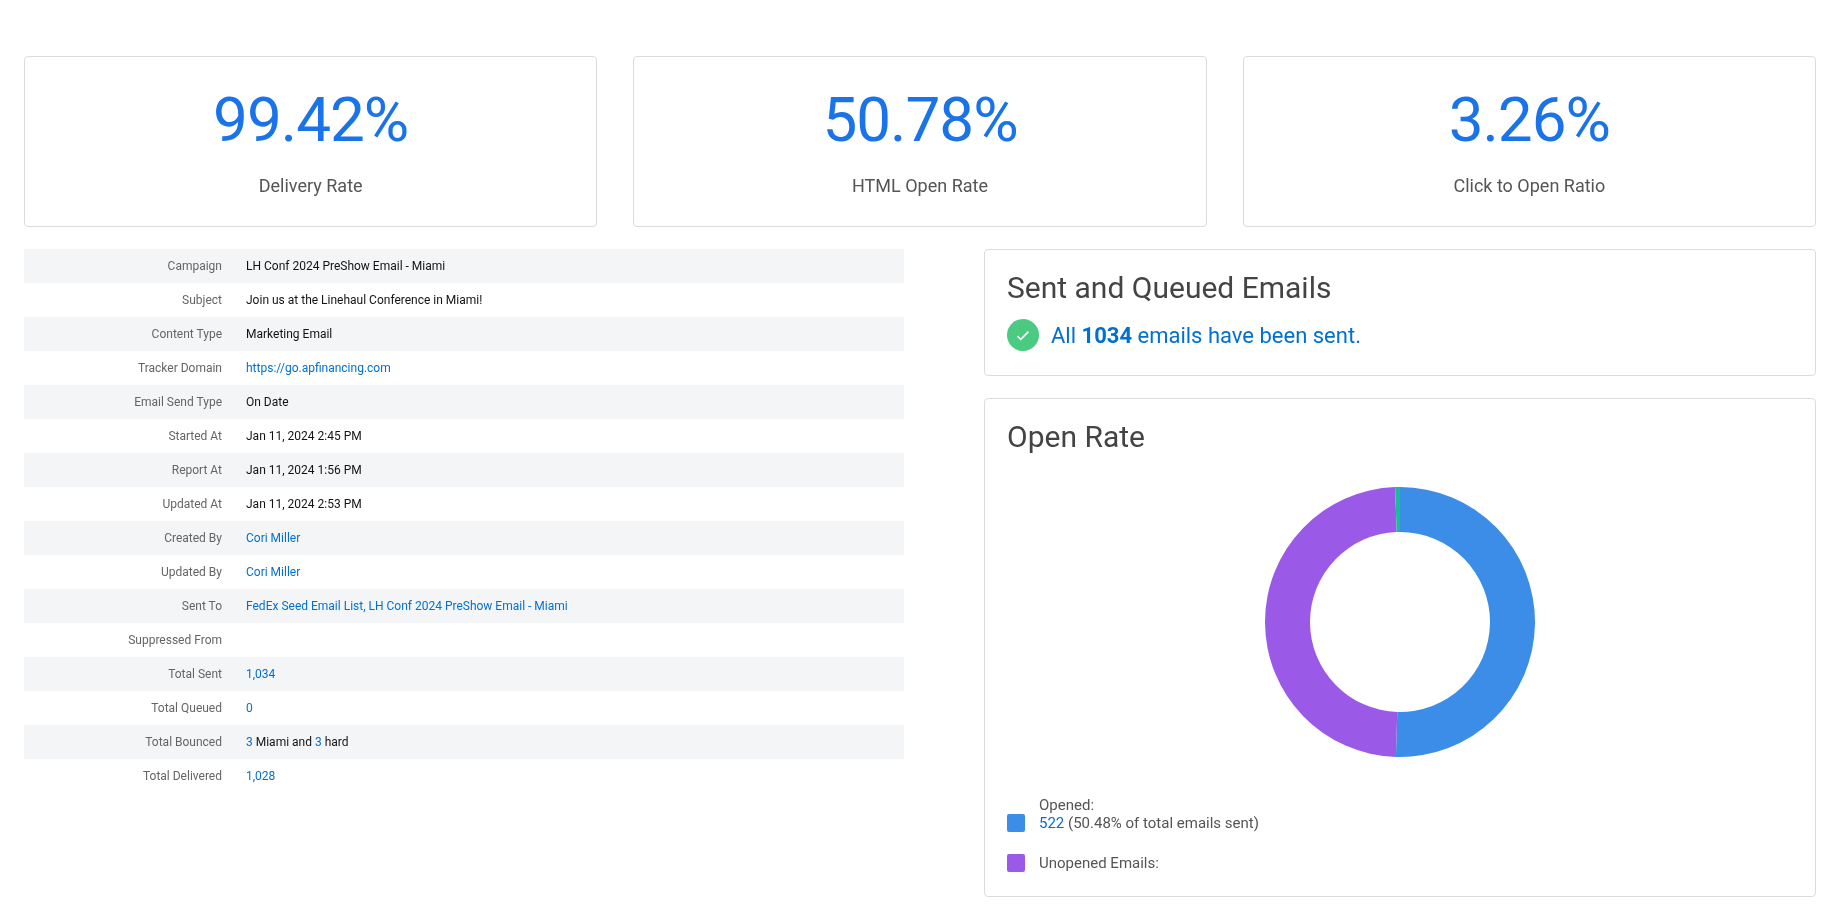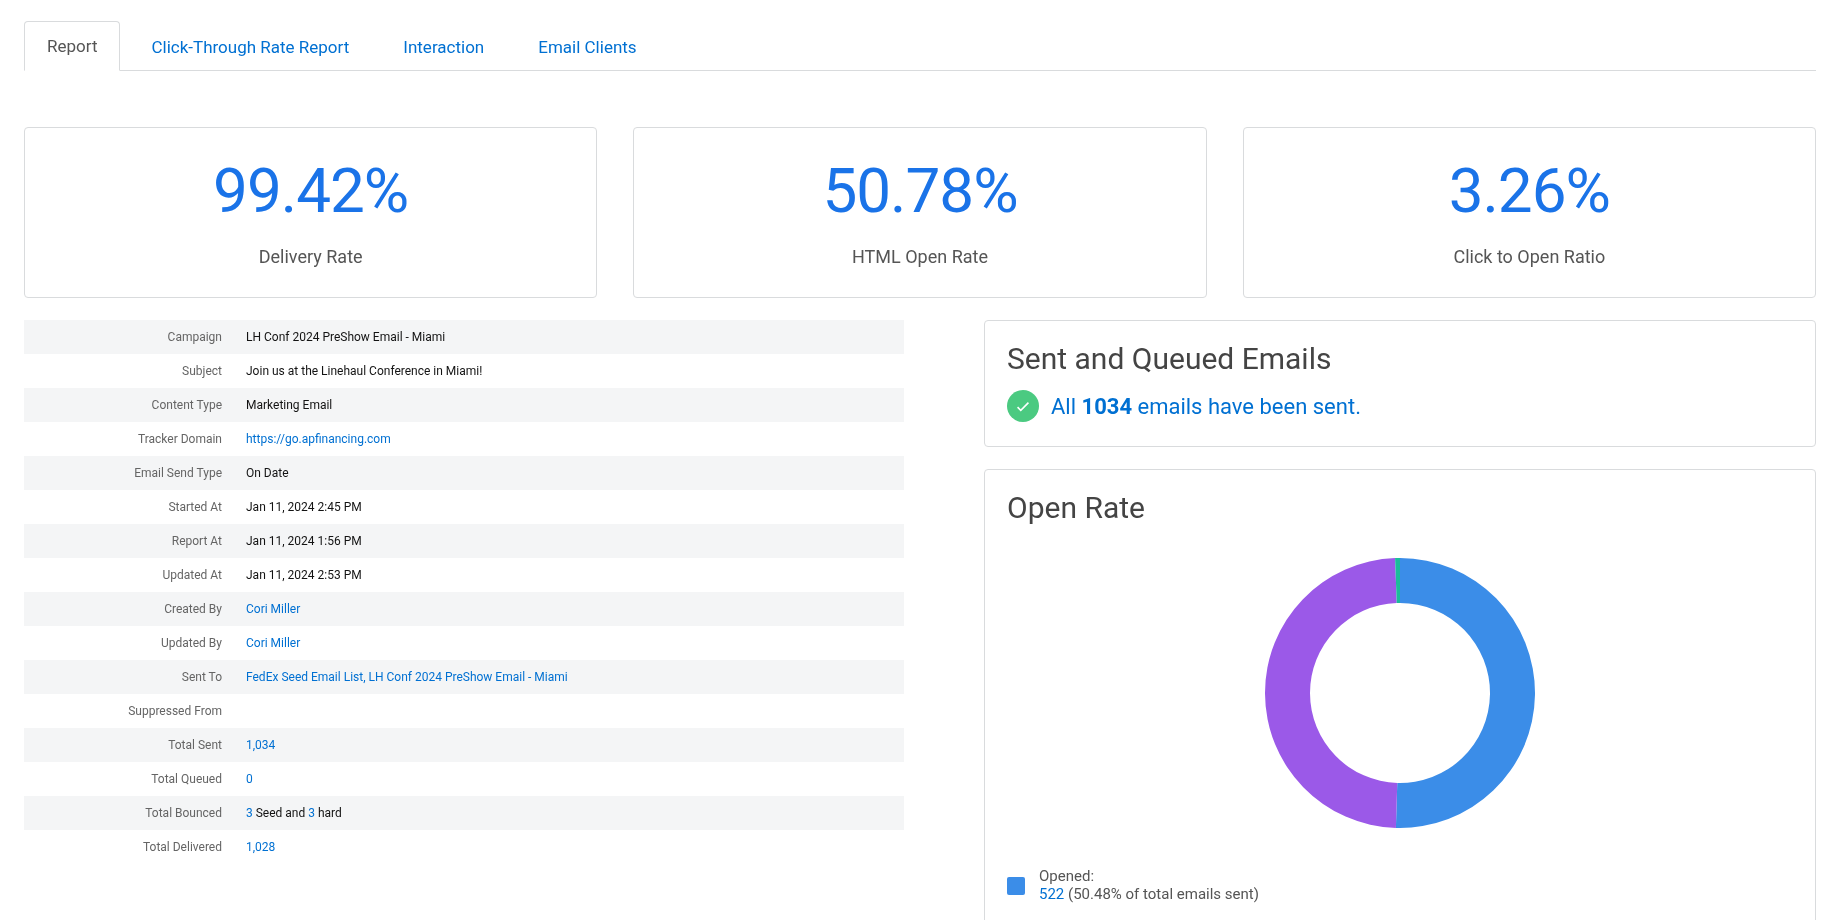--- a/index.html
+++ b/index.html
@@ -77,37 +77,31 @@
     background: #4bca81; display: inline-flex;
     align-items: center; justify-content: center;
   }
   .check-badge svg { width: 18px; height: 18px; fill: #fff; }
 
   
   .donut-wrap { display: flex; justify-content: center; margin: 18px 0 24px; }
   .donut { width: 300px; height: 300px; }
 
   .legend { display: flex; flex-direction: column; gap: 20px; font-size: 15px; color: #555; }
-  .legend-item { display: flex; gap: 14px; align-items: center; }
+  .legend-item { display: flex; gap: 14px; align-items: flex-end; }
   .swatch { width: 18px; height: 18px; border-radius: 2px; flex-shrink: 0; margin-top: 2px; }
   .legend-line1 { color: #555; }
   .legend-line2 { color: #555; }
   .legend-num { color: #0070d2; }
 </style>
 </head>
 <body>
 
 <div class="page">
 
-  <div class="tabs">
-    <div class="tab active">Report</div>
-    <div class="tab">Click-Through Rate Report</div>
-    <div class="tab">Interaction</div>
-    <div class="tab">Email Clients</div>
-  </div>
 
   <div class="metrics">
     <div class="metric-card">
       <div class="metric-value">99.42%</div>
       <div class="metric-label">Delivery Rate</div>
     </div>
     <div class="metric-card">
       <div class="metric-value">50.78%</div>
       <div class="metric-label">HTML Open Rate</div>
     </div>
@@ -173,21 +167,21 @@
           <td class="label">Total Sent</td>
           <td class="value"><span class="link">1,034</span></td>
         </tr>
         <tr>
           <td class="label">Total Queued</td>
           <td class="value"><span class="link">0</span></td>
         </tr>
         <tr>
           <td class="label">Total Bounced</td>
           <td class="value">
-            <span class="link">3</span><span> Seed and </span><span class="link">3</span><span> hard</span>
+            <span class="link">3</span><span> Miami and </span><span class="link">3</span><span> hard</span>
           </td>
         </tr>
         <tr>
           <td class="label">Total Delivered</td>
           <td class="value"><span class="link">1,028</span></td>
         </tr>
 
       </tbody>
         </table>
     </div>

